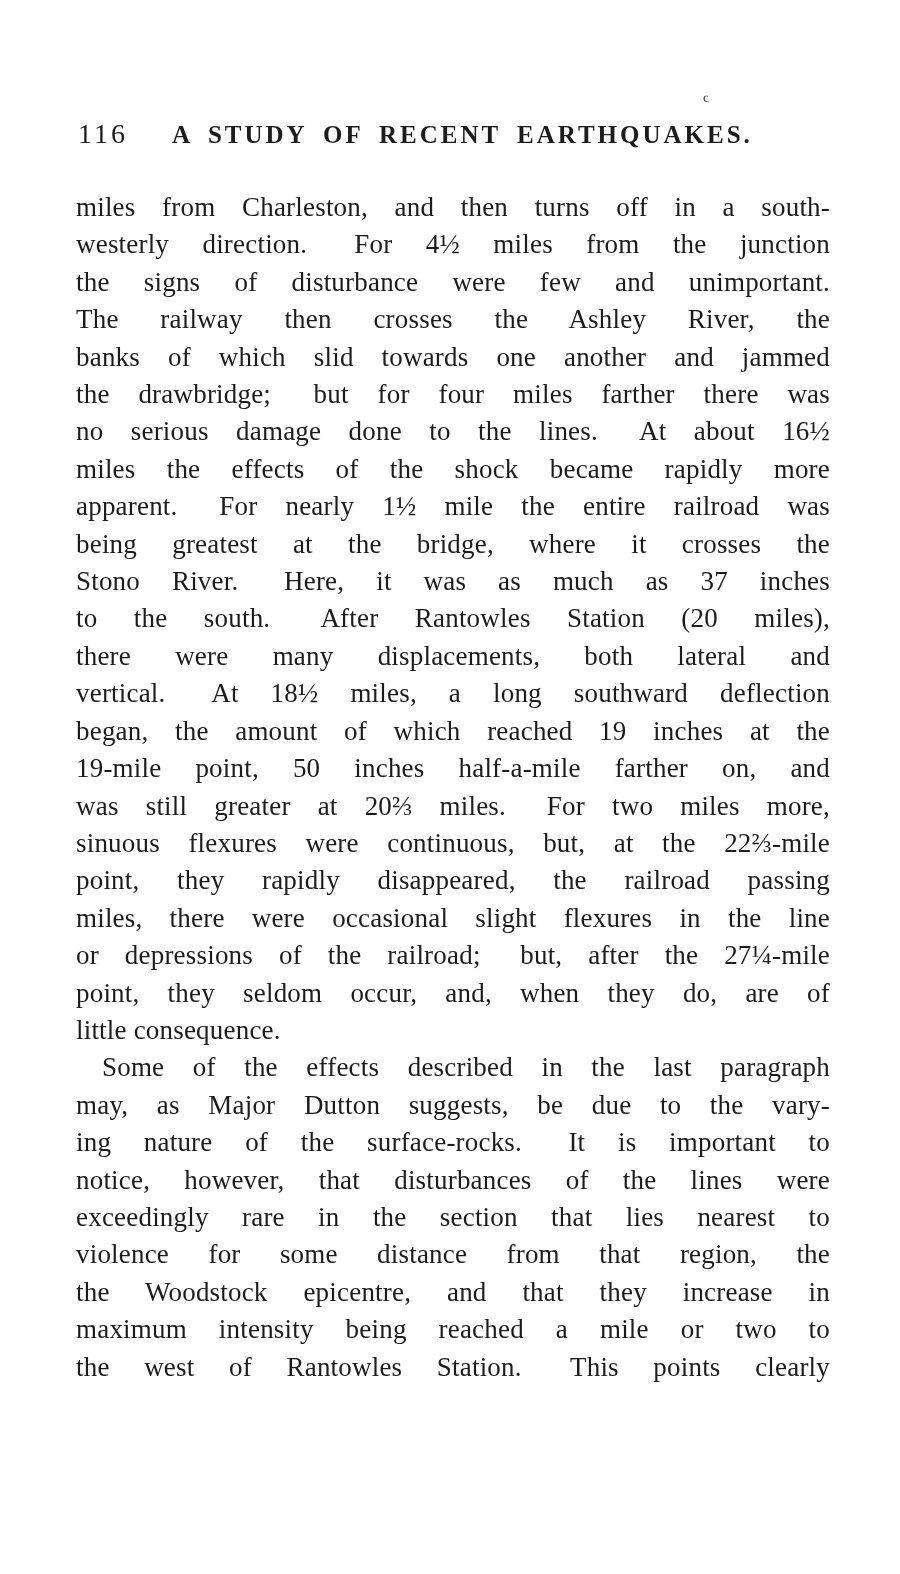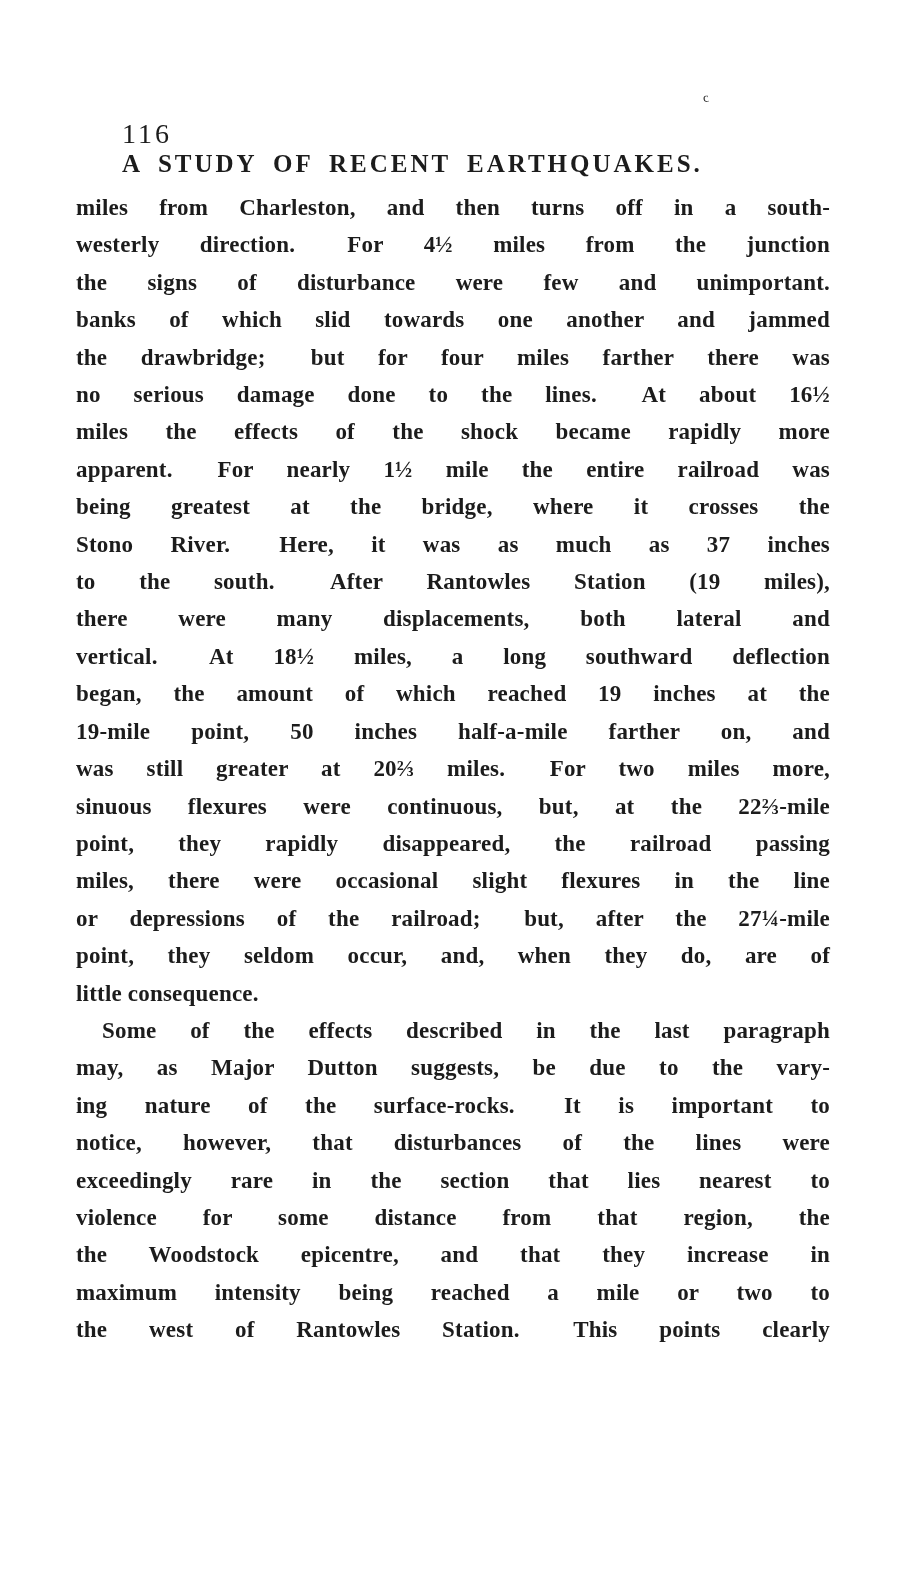--- a/index.html
+++ b/index.html
@@ -19,21 +19,20 @@
     position: absolute;
     inset: 0;
   }
   .header {
     position: absolute;
     top: 118px;
     left: 78px;
     right: 70px;
     display: flex;
     align-items: baseline;
-    flex-direction: column;
   }
   .page-num {
     font-size: 28px;
     letter-spacing: 3px;
   }
   .running-title {
     font-size: 25px;
     letter-spacing: 3px;
     word-spacing: 7px;
     margin-left: 44px;
@@ -48,26 +47,25 @@
     color: #2a2a2a;
     transform: rotate(-8deg);
   }
   .body-text {
     position: absolute;
     top: 189px;
     left: 76px;
     width: 754px;
   }
   .line {
-    font-size: 23px;
+    font-size: 27px;
     line-height: 37.4px;
     text-align: justify;
     text-align-last: justify;
     letter-spacing: 0.2px;
-    font-weight: bold;
   }
   .line.end {
     text-align-last: left;
   }
   .line.indent {
     text-indent: 26px;
   }
 </style>
 </head>
 <body>
@@ -80,28 +78,29 @@
     <span class="page-num">116</span>
     <span class="running-title">A STUDY OF RECENT EARTHQUAKES.</span>
   </div>
 
   <div class="body-text">
 
     <div>
       <div class="line">miles from Charleston, and then turns off in a south-</div>
       <div class="line">westerly direction.  For 4½ miles from the junction</div>
       <div class="line">the signs of disturbance were few and unimportant.</div>
+      <div class="line">The railway then crosses the Ashley River, the</div>
       <div class="line">banks of which slid towards one another and jammed</div>
       <div class="line">the drawbridge;  but for four miles farther there was</div>
       <div class="line">no serious damage done to the lines.  At about 16½</div>
       <div class="line">miles the effects of the shock became rapidly more</div>
       <div class="line">apparent.  For nearly 1½ mile the entire railroad was</div>
       <div class="line">being greatest at the bridge, where it crosses the</div>
       <div class="line">Stono River.  Here, it was as much as 37 inches</div>
-      <div class="line">to the south.  After Rantowles Station (19 miles),</div>
+      <div class="line">to the south.  After Rantowles Station (20 miles),</div>
       <div class="line">there were many displacements, both lateral and</div>
       <div class="line">vertical.  At 18½ miles, a long southward deflection</div>
       <div class="line">began, the amount of which reached 19 inches at the</div>
       <div class="line">19-mile point, 50 inches half-a-mile farther on, and</div>
       <div class="line">was still greater at 20⅔ miles.  For two miles more,</div>
       <div class="line">sinuous flexures were continuous, but, at the 22⅔-mile</div>
       <div class="line">point, they rapidly disappeared, the railroad passing</div>
       <div class="line">miles, there were occasional slight flexures in the line</div>
       <div class="line">or depressions of the railroad;  but, after the 27¼-mile</div>
       <div class="line">point, they seldom occur, and, when they do, are of</div>

